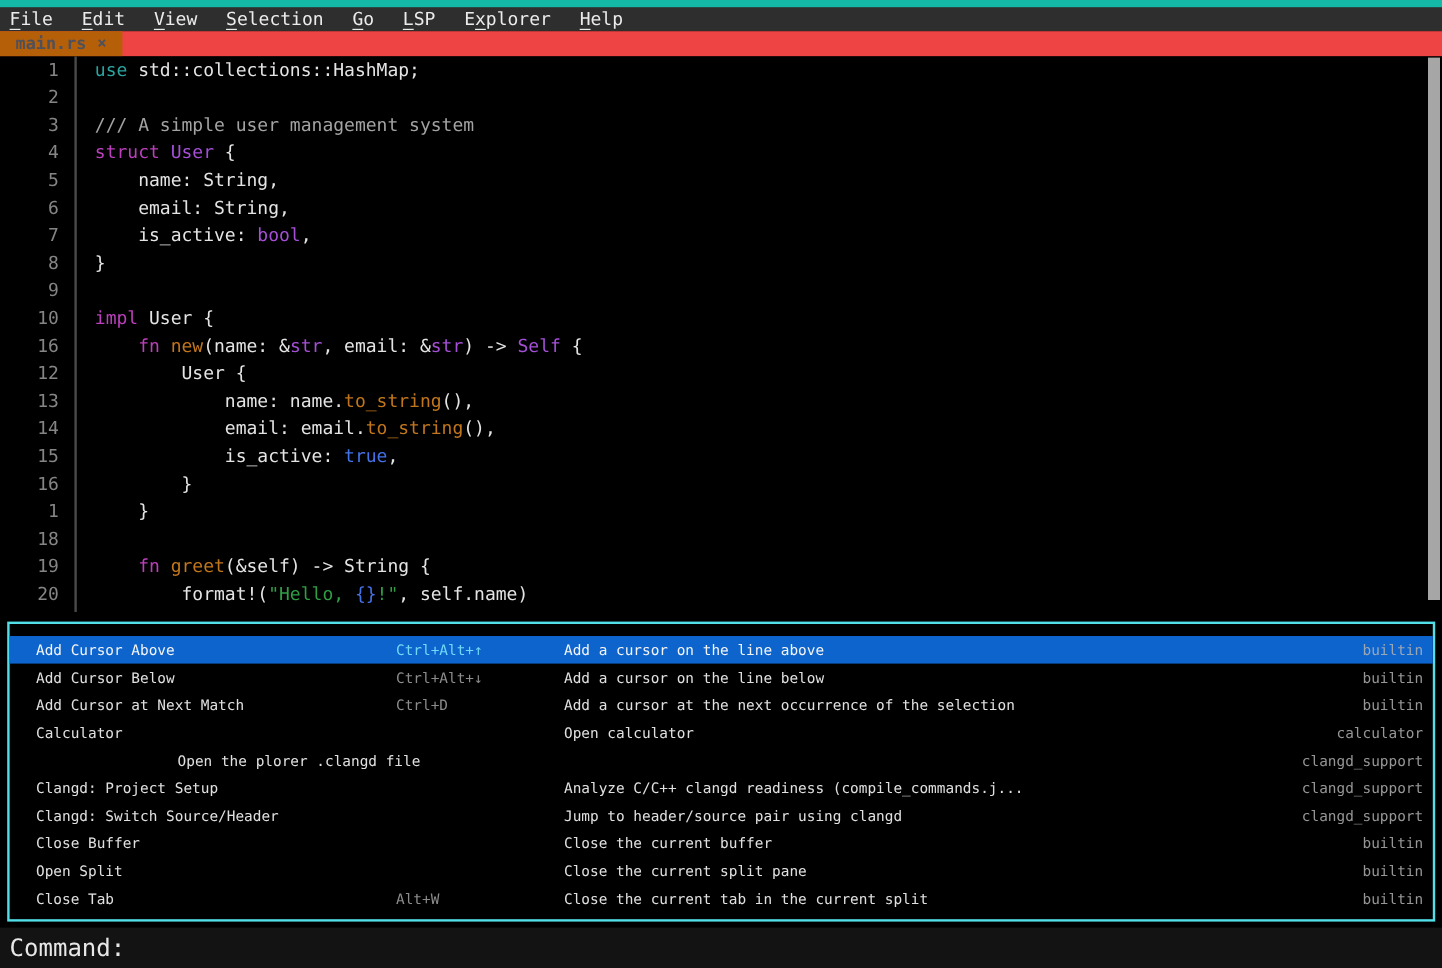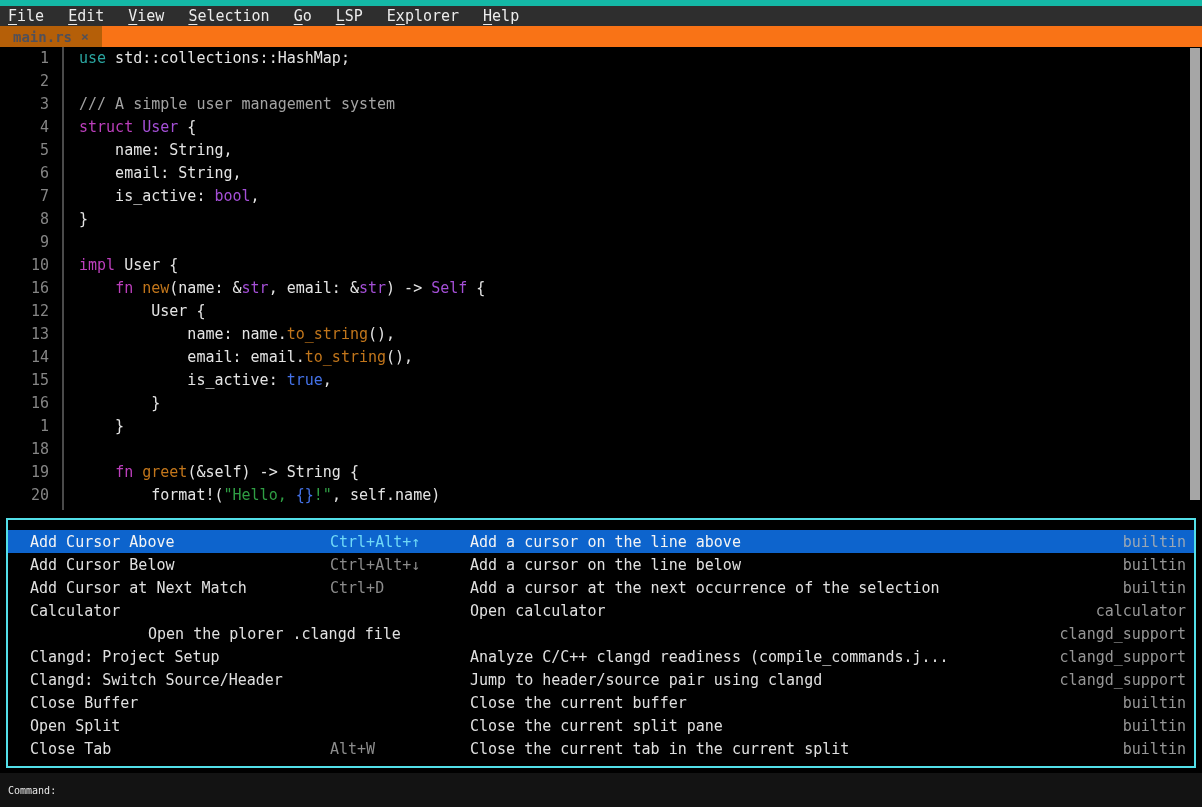--- a/index.html
+++ b/index.html
@@ -10,21 +10,21 @@
 
   
   .menubar { position:absolute; top:0; left:0; width:1202px; height:26px;
              background:#2e2e2e; display:flex; align-items:center; gap:24px;
              padding-left:8px; font-size:15px; color:#ececec; border-top:6px solid #14b8a6; }
   .menu-item { cursor:default; white-space:pre; }
   .menu-item .mn { text-decoration:underline; text-underline-offset:3px; }
 
   
   .tabbar { position:absolute; top:26px; left:0; width:1202px; height:21px;
-            background:#f97316; display:flex; }
+            background:#ef4444; display:flex; }
   .tab { height:21px; background:#b55f08; color:#50505a; font-size:14px; font-weight:bold;
          display:flex; align-items:center; padding:0 13px; }
   .tab .close { margin-left:9px; font-weight:bold; font-size:13px; }
 
   
   .editor { position:absolute; top:47px; left:0; width:1202px; height:463px;
             display:flex; font-size:15px; line-height:23px; background:#000; }
   .gutter { width:64px; border-right:2px solid #4a4a4a; color:#858585;
             text-align:right; padding-right:13px; flex:none; }
   .code-lines { padding-left:15px; white-space:pre; color:#e4e4e4; }
@@ -39,34 +39,34 @@
   .s   { color:#2f9e44; }
   .cm  { color:#a3a3a3; }
 
   
   .scrollbar { position:absolute; top:48px; left:1190px; width:10px; height:452px;
                background:#a6a6a6; }
 
   
   .palette { position:absolute; top:518px; left:6px; width:1190px; height:250px;
              background:#000; border:2px solid #52dfe8; padding-top:10px;
-             font-size:15px; }
+             font-size:12px; }
   .prow { height:23px; display:flex; align-items:center; color:#e0e0e0; cursor:default; }
   .prow.sel { background:#0d64cd; color:#f4f4f4; }
   .pname  { width:322px; padding-left:22px; white-space:pre; flex:none; }
   .pshort { width:140px; color:#8c8c8c; white-space:pre; flex:none; }
   .prow.sel .pshort { color:#70d9f7; }
   .pdesc  { width:540px; white-space:pre; flex:none; overflow:hidden; }
   .psrc   { flex:1; text-align:right; padding-right:8px; color:#969696; white-space:pre; }
   .prow.sel .psrc { color:#9aa7b5; }
 
   
   .statusbar { position:absolute; top:773px; left:0; width:1202px; height:34px;
                background:#131313; display:flex; align-items:center; padding-left:8px;
-               font-size:10px; color:#e8e8e8; }
+               font-size:20px; color:#e8e8e8; }
 </style>
 </head>
 <body>
 
 <div class="window">
 
   <div class="menubar">
       <div class="menu-item"><span class="mn">F</span>ile</div>
       <div class="menu-item"><span class="mn">E</span>dit</div>
       <div class="menu-item"><span class="mn">V</span>iew</div>

